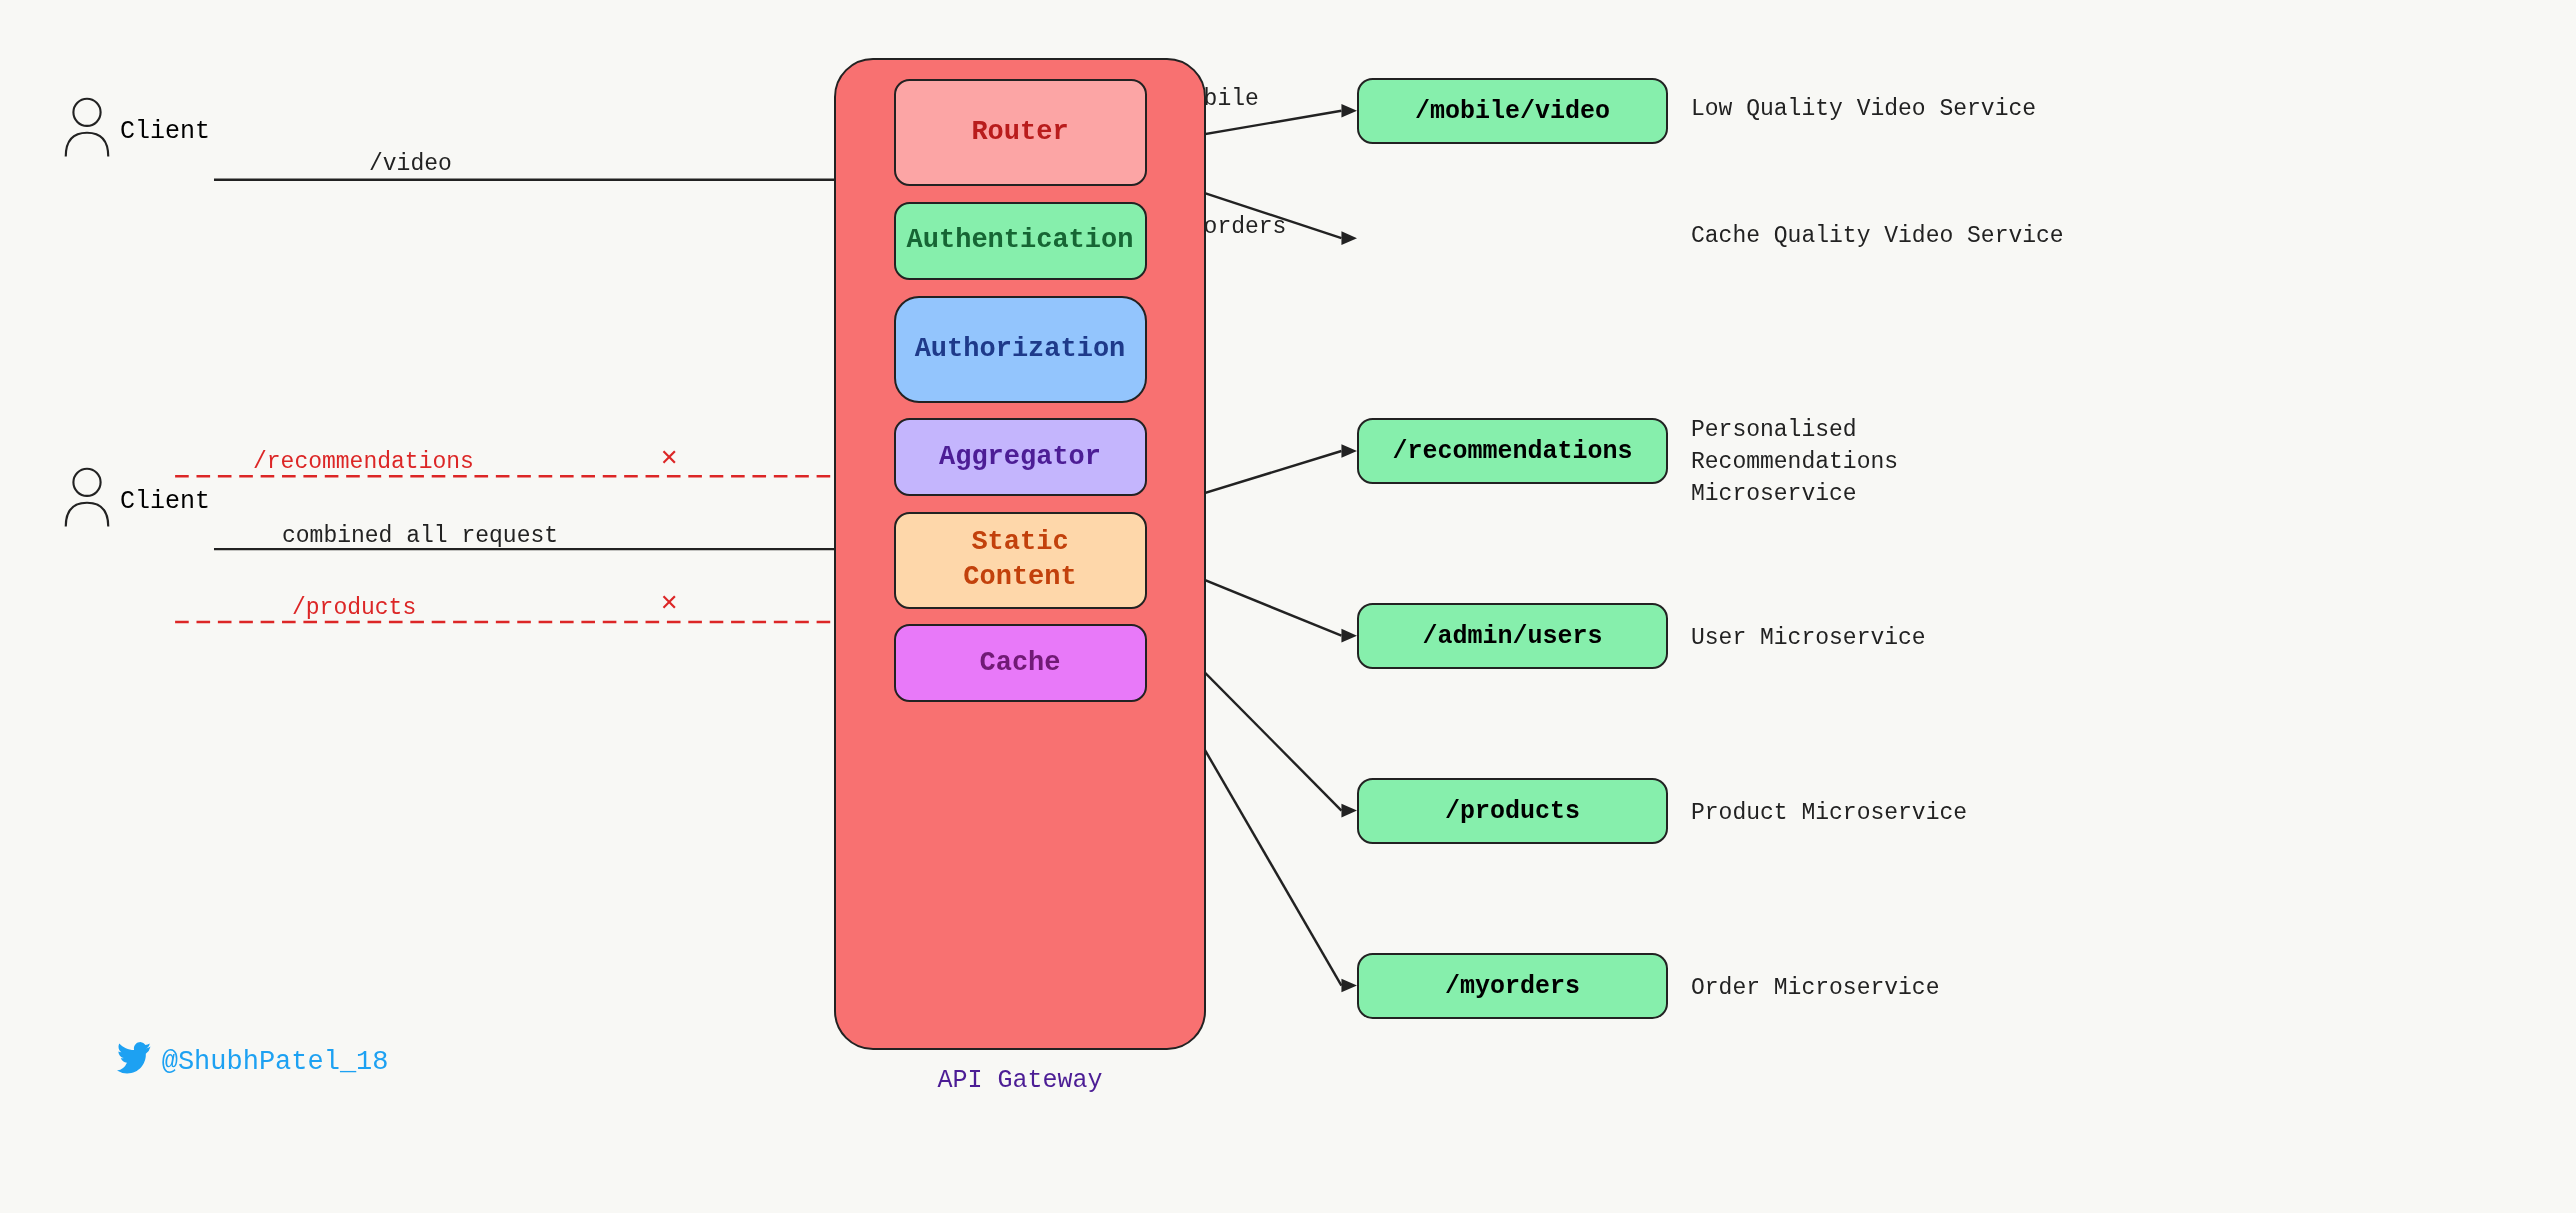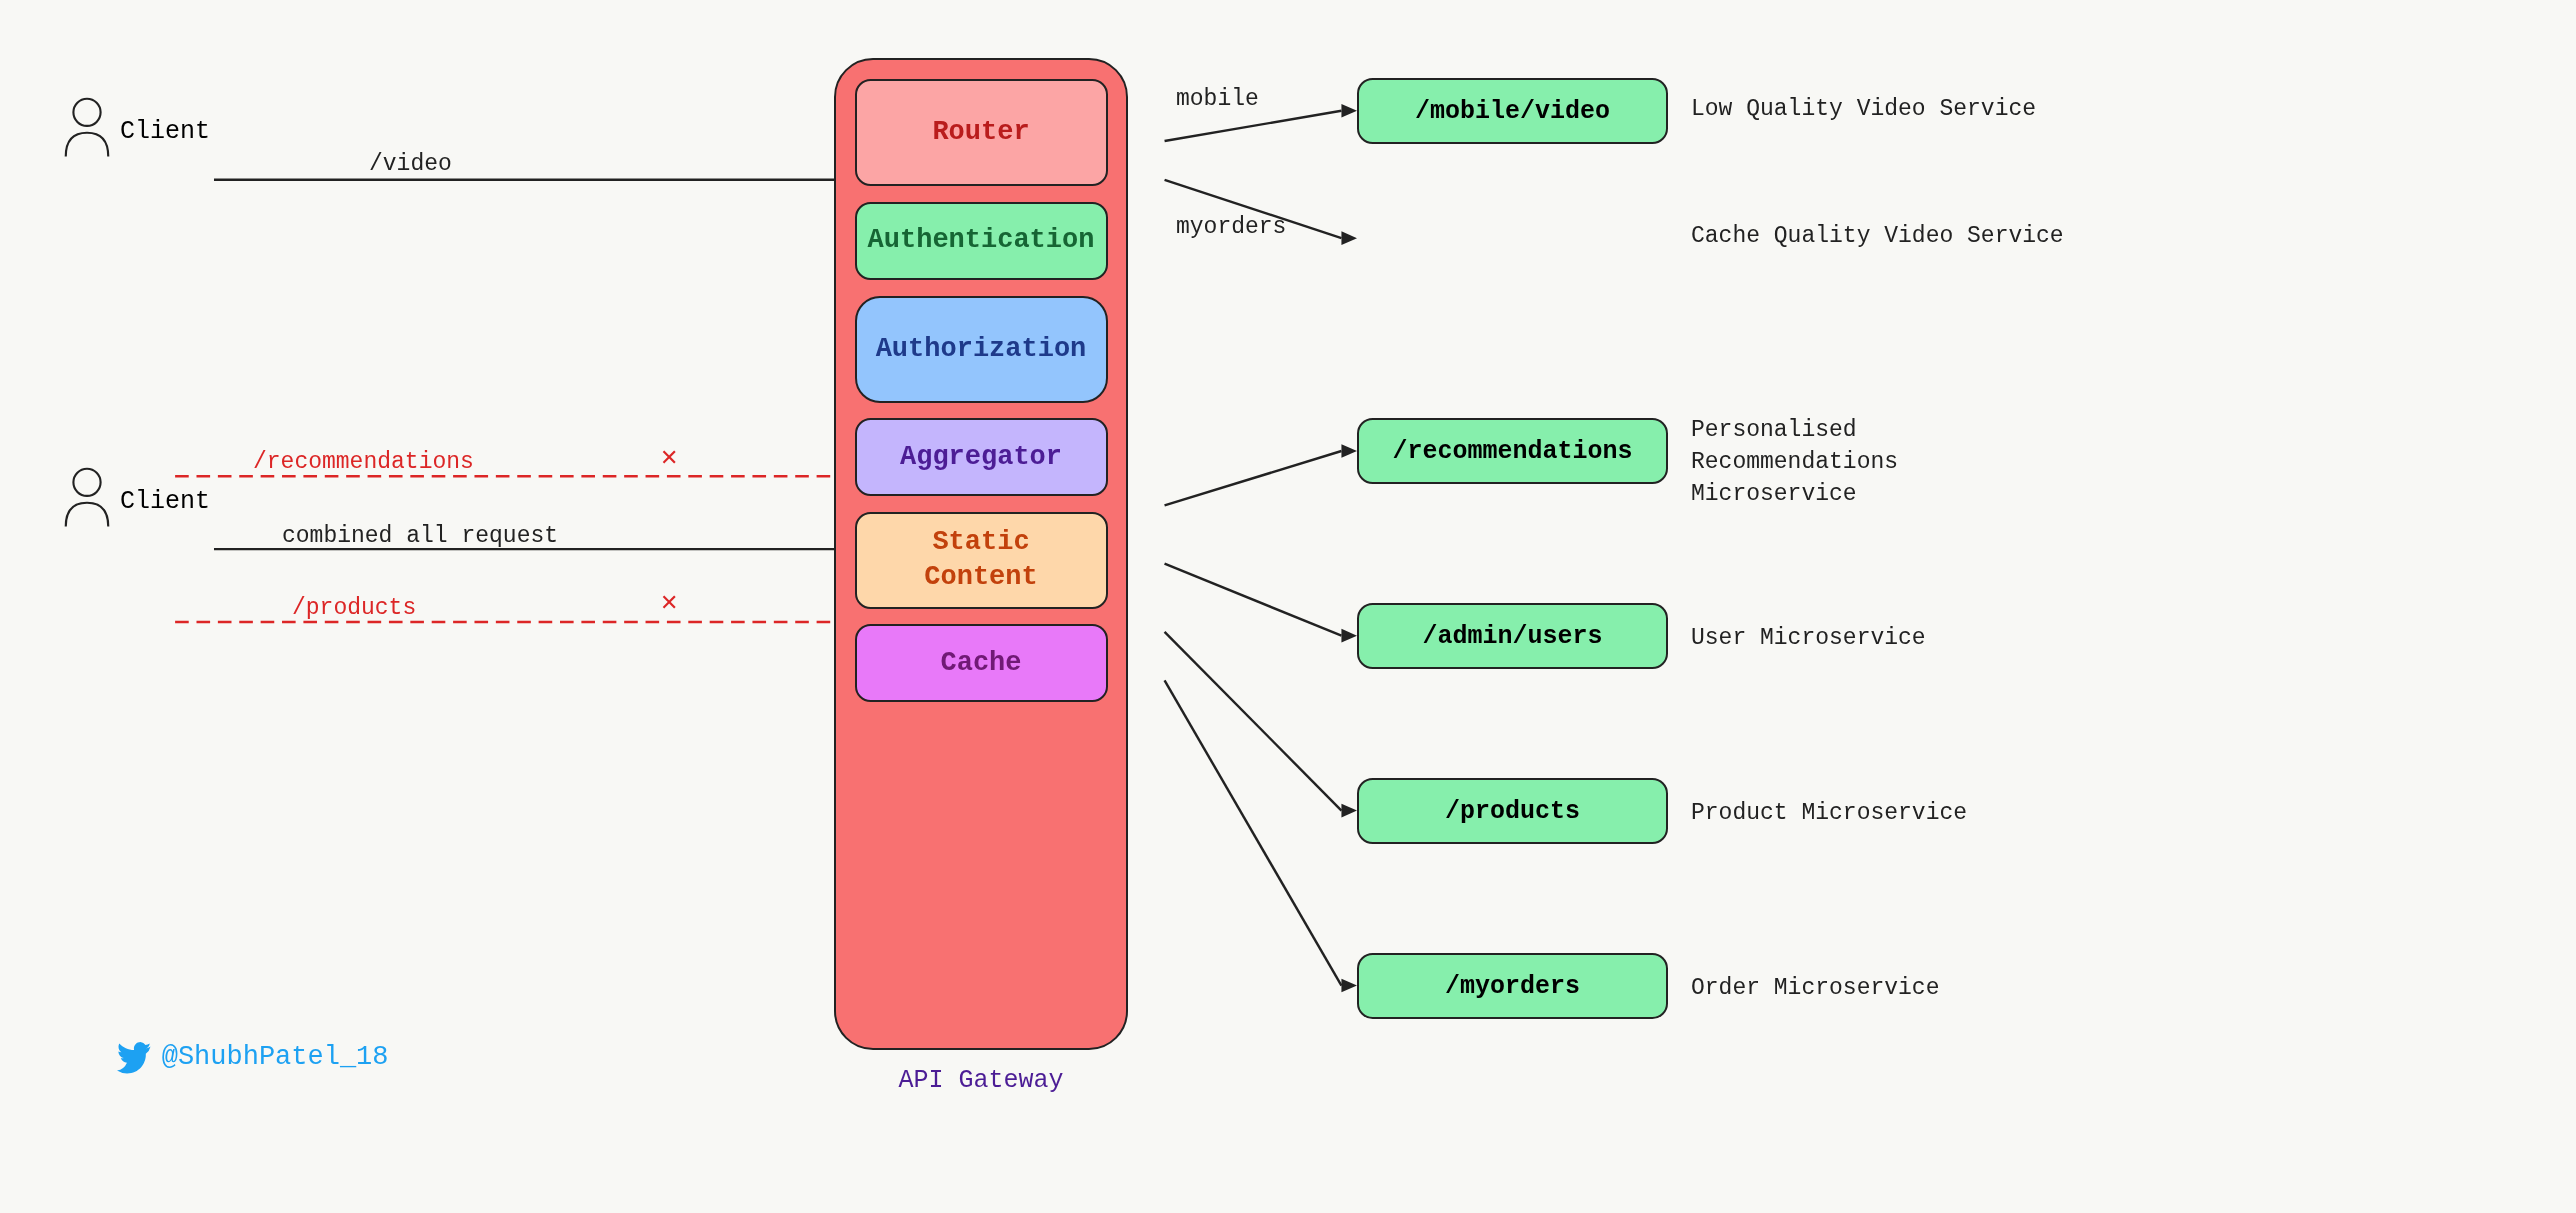--- a/index.html
+++ b/index.html
@@ -37,21 +37,21 @@
       font-size: 25px;
       font-family: 'Courier New', monospace;
       font-weight: 500;
     }
 
     
     .api-gateway {
       position: absolute;
       left: 834px;
       top: 58px;
-      width: 294px;
+      width: 372px;
       height: 992px;
       background: #f87171;
       border-radius: 39px;
       border: 2.9px solid #222;
       display: flex;
       flex-direction: column;
       align-items: center;
       padding: 19.4px 17.5px;
       gap: 15.6px;
     }
@@ -125,21 +125,21 @@
       height: 1213px;
       pointer-events: none;
     }
 
     
     .twitter {
       position: absolute;
       bottom: 136px;
       left: 117px;
       display: flex;
-      align-items: flex-start;
+      align-items: flex-end;
       gap: 9.7px;
       font-size: 27px;
       font-family: 'Courier New', monospace;
       color: #1da1f2;
     }
 
     .twitter-icon {
       width: 35px;
       height: 35px;
       fill: #1da1f2;

